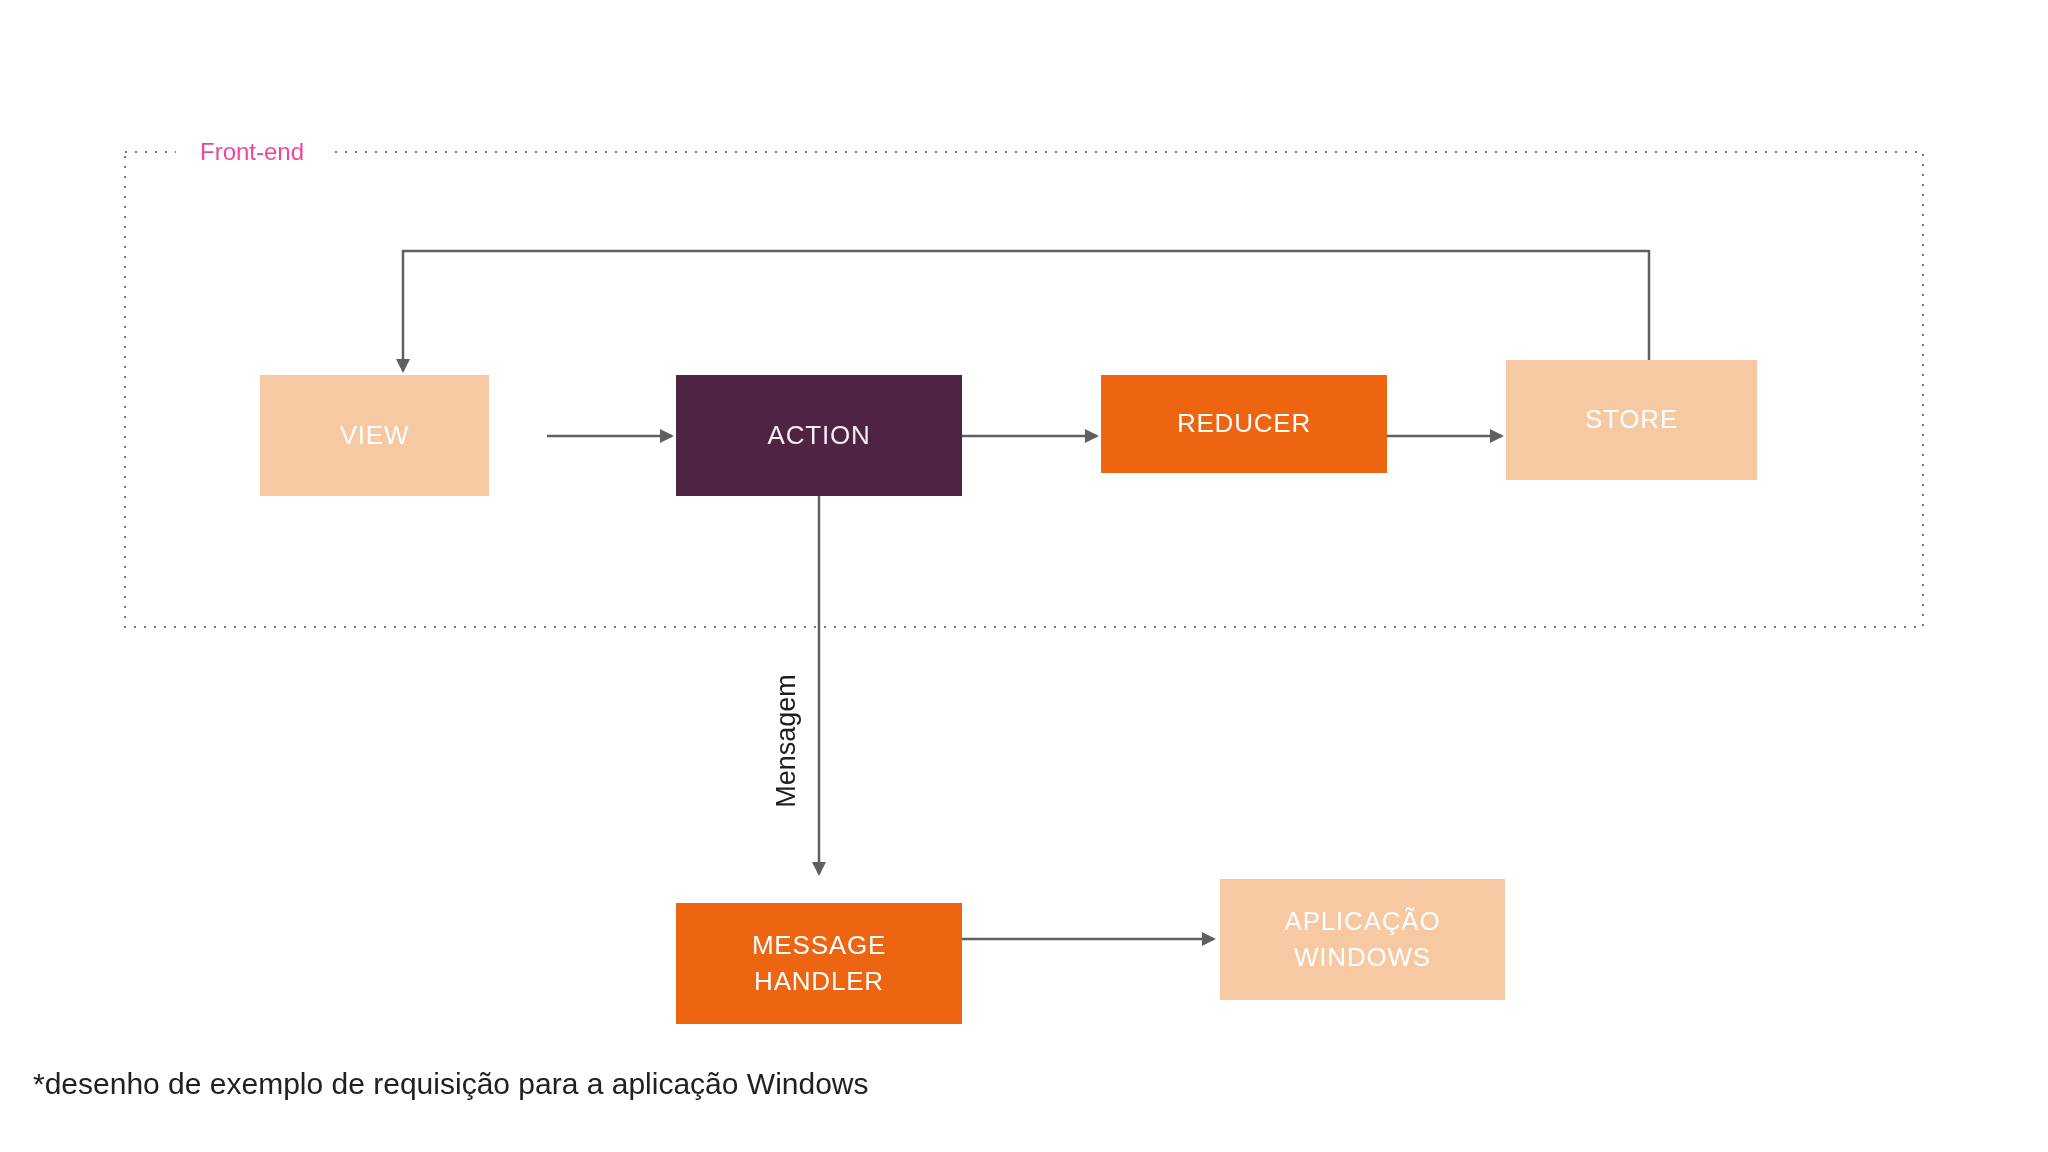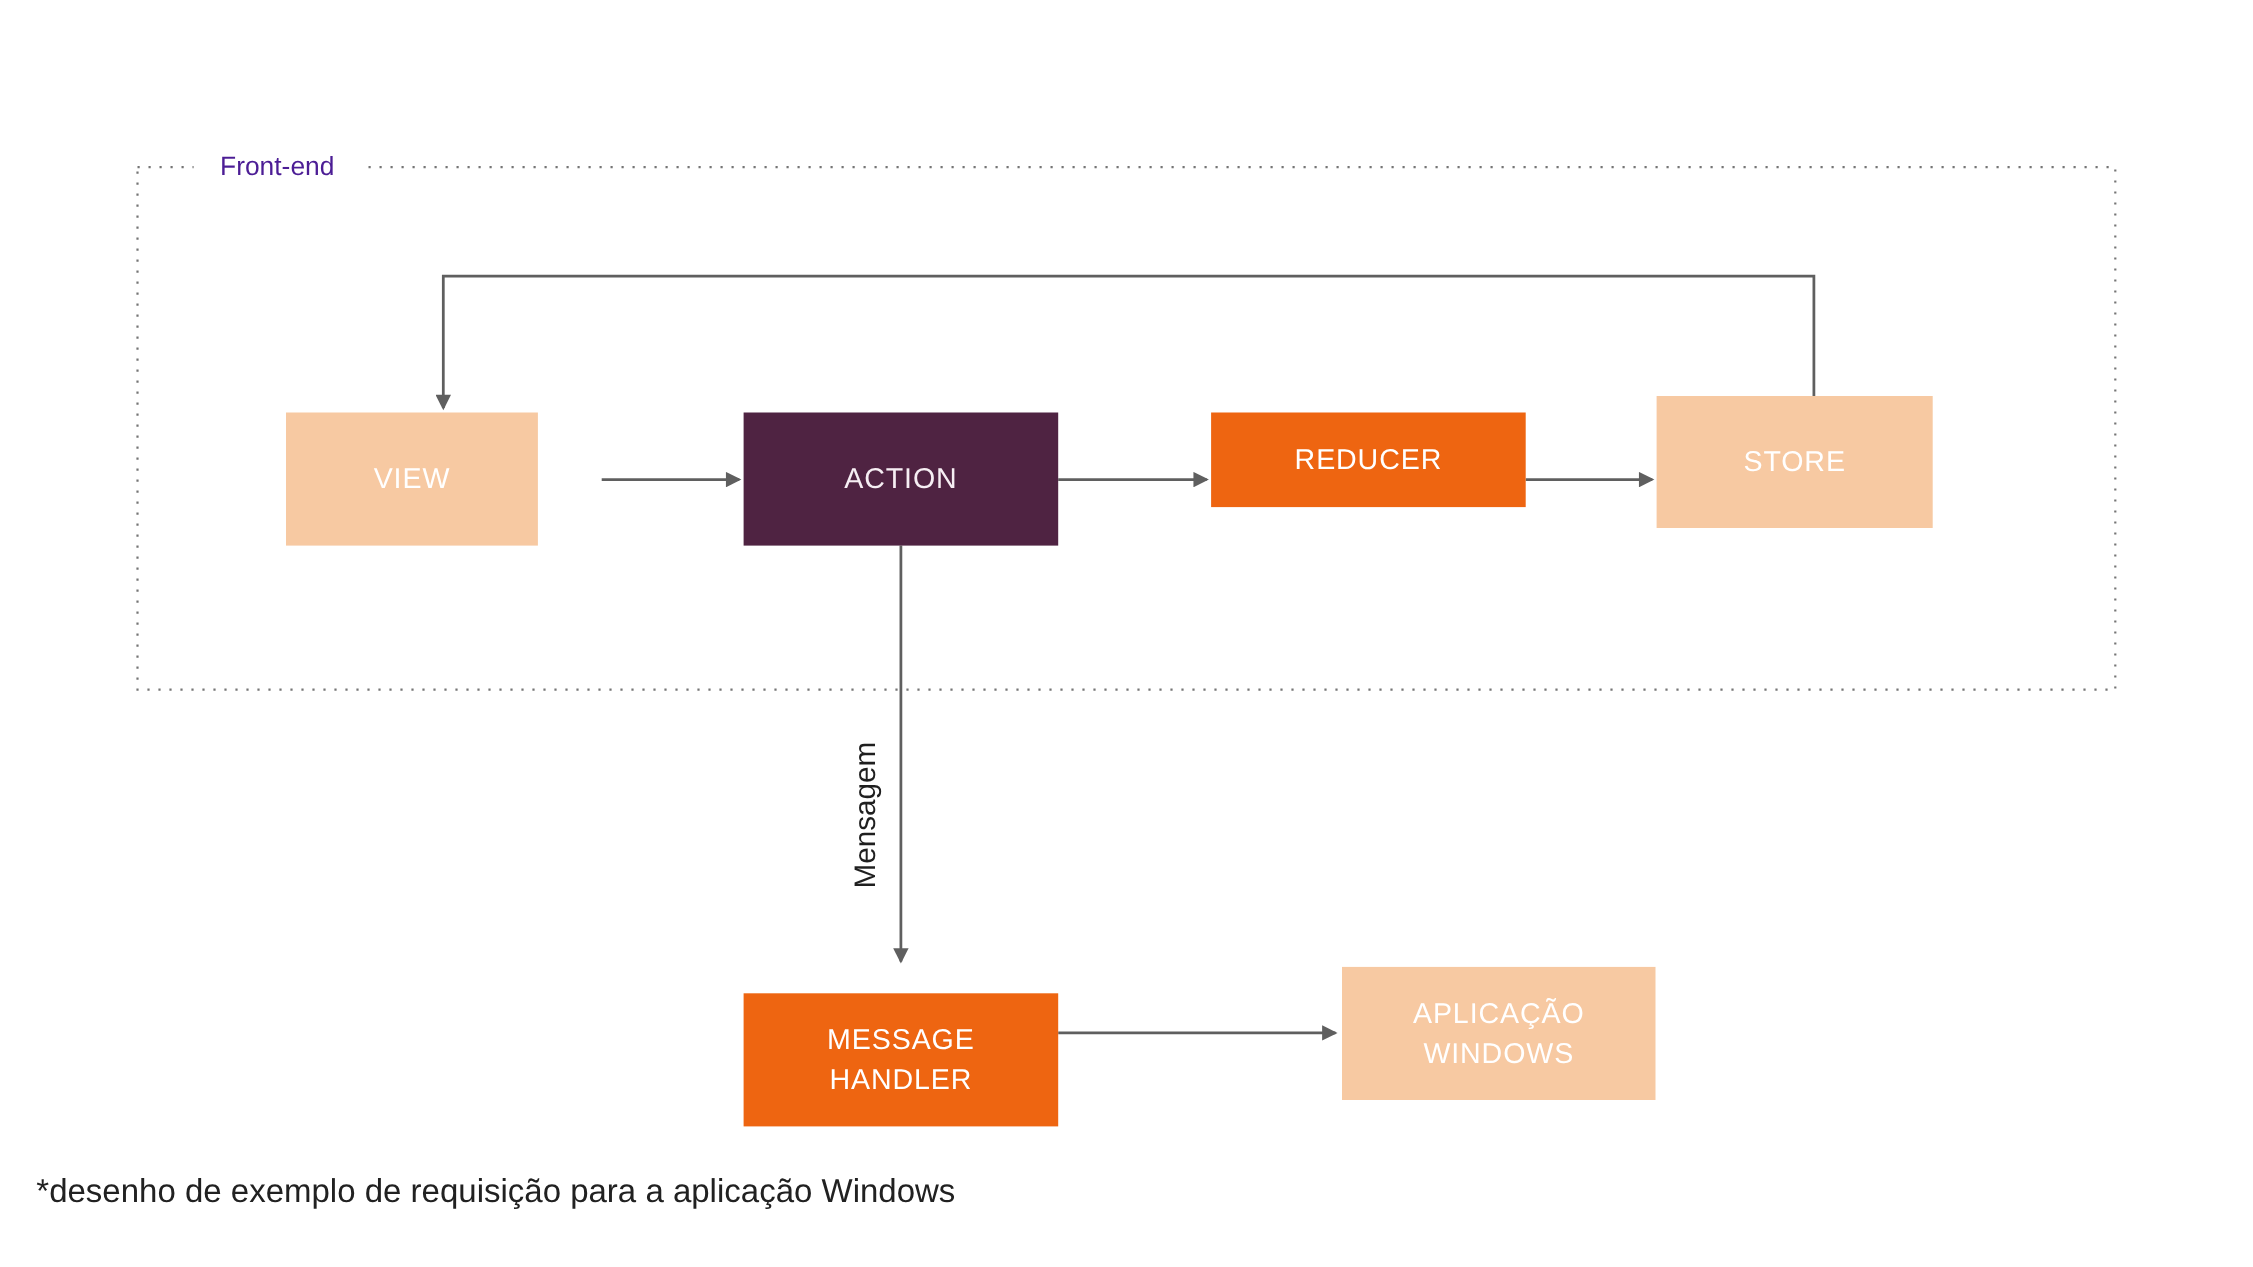--- a/index.html
+++ b/index.html
@@ -32,34 +32,34 @@
     line-height: 1.35;
     white-space: pre-line;
     text-align: center;
   }
   .peach  { background: #F7C9A2; }
   .orange { background: #EE6511; }
   .plum   { background: #4F2342; color: #F6EEF3; }
 
   #node-view            { left: 260px;  top: 375px; width: 229px; height: 121px; }
   #node-action          { left: 676px;  top: 375px; width: 286px; height: 121px; }
-  #node-reducer         { left: 1101px; top: 375px; width: 286px; height: 86px; }
+  #node-reducer         { left: 1101px; top: 375px; width: 286px; height: 98px; }
   #node-store           { left: 1506px; top: 360px; width: 251px; height: 120px; }
   #node-message-handler { left: 676px;  top: 879px; width: 286px; height: 121px; margin-top: 24px; }
   #node-windows-app     { left: 1220px; top: 879px; width: 285px; height: 121px; }
 
   #frontend-label {
     position: absolute;
     left: 176px;
     top: 134px;
     height: 36px;
     line-height: 36px;
     padding: 0 24px;
     background: #ffffff;
-    color: #4c1d95;
+    color: #ec4899;
     font-size: 24px;
   }
   #mensagem-label {
     position: absolute;
     left: 716px;
     top: 724px;
     width: 140px;
     height: 34px;
     line-height: 34px;
     text-align: center;

